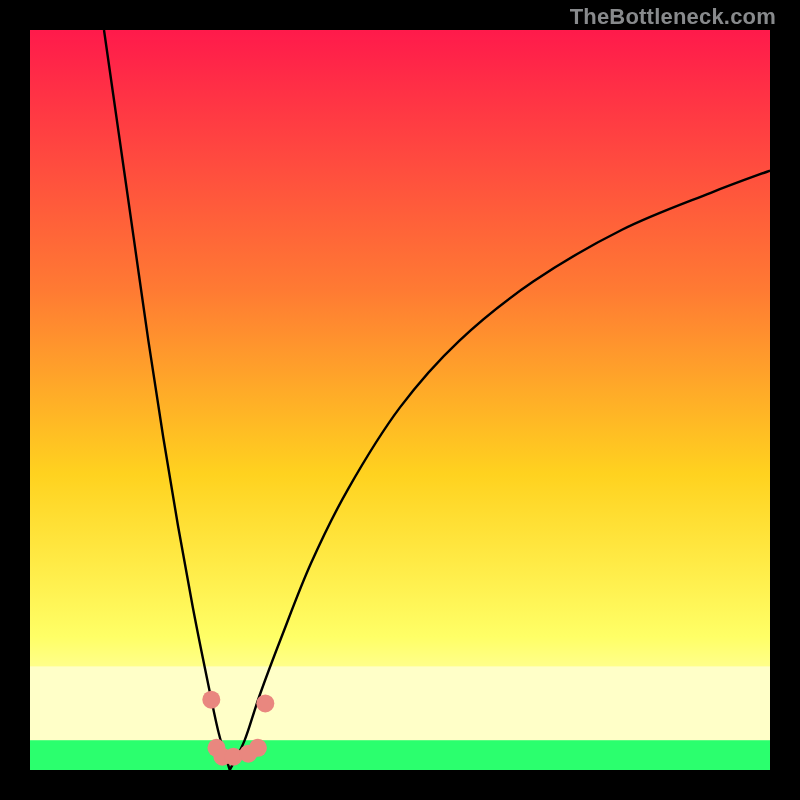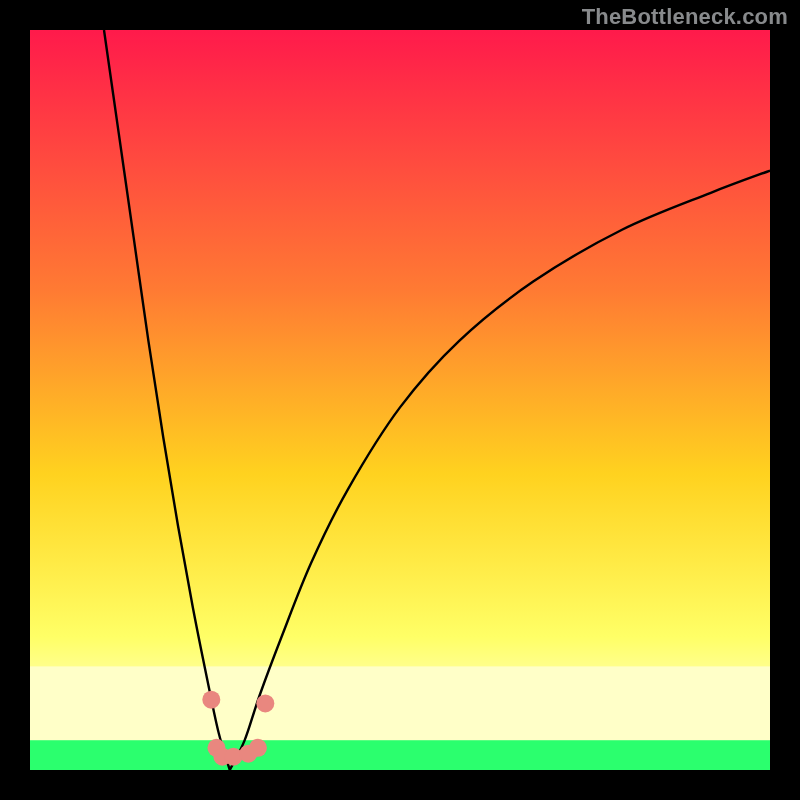--- a/index.html
+++ b/index.html
@@ -21,21 +21,21 @@
   .plot {
     position: absolute;
     left: 0;
     top: 0;
     width: 740px;
     height: 740px;
   }
   .watermark {
     position: absolute;
     top: 4px;
-    right: 12px;
+    right: 24px;
     font-family: Arial, Helvetica, sans-serif;
     font-size: 22px;
     font-weight: 600;
     color: #888a8c;
     letter-spacing: 0.2px;
     user-select: none;
     margin-left: 46px;
   }
 </style>
 </head>

